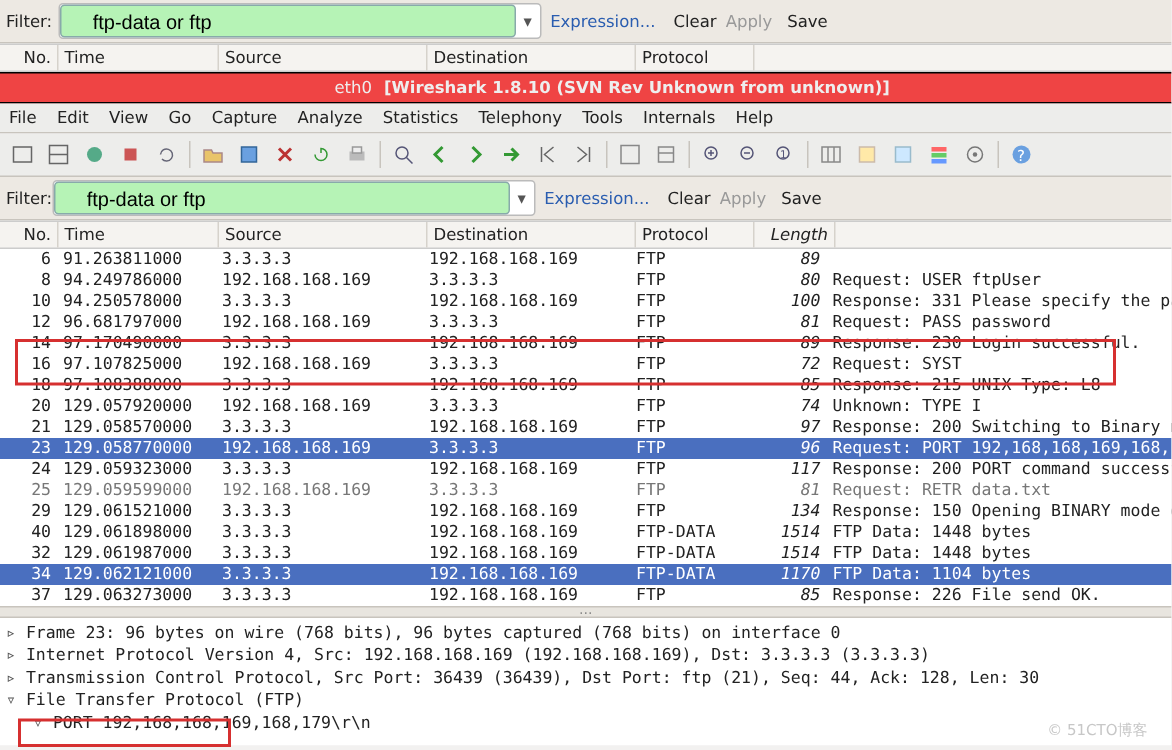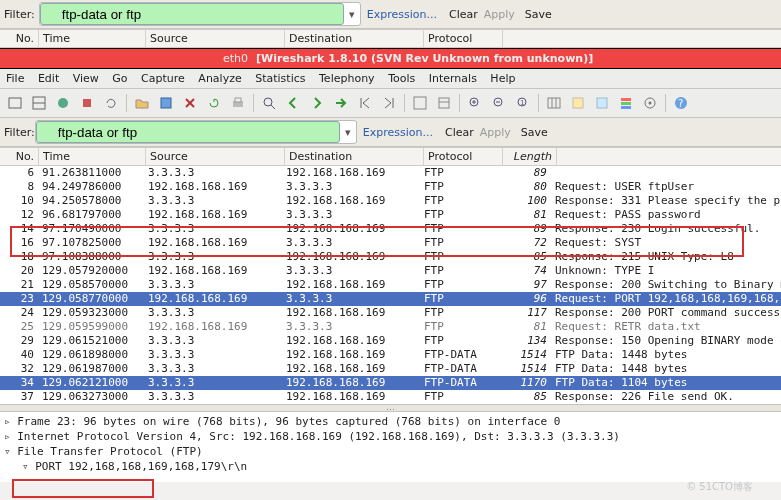--- a/index.html
+++ b/index.html
@@ -36,21 +36,21 @@
   .hl-box { position:absolute; border:2px solid #d63030; pointer-events:none; }
   #hl1 { left:10px; top:226px; width:730px; height:27px; }
   #hl2 { left:12px; top:479px; width:138px; height:15px; }
   .split { height:6px; background:#e8e5df; border-top:1px solid #c8c4bd; border-bottom:1px solid #c8c4bd; cursor:row-resize;}
   .split::after{ content:"…"; display:block; text-align:center; color:#888; line-height:4px; font-size:9px;}
   .tree { background:#fff; font-family:"DejaVu Sans Mono","Courier New",monospace; font-size:11px; padding:2px 4px 8px 4px; line-height:15px;}
   .tree .l0::before { content:"▹ "; color:#555;}
   .tree .l0.open::before { content:"▿ "; }
   .tree .l1 { padding-left:18px; }
   .tree .l1::before { content:"▿ "; color:#555;}
-  .watermark { position:absolute; right:28px; bottom:6px; font-size:10px; color:#c7c7c7;}
+  .watermark { position:absolute; right:16px; bottom:6px; font-size:10px; color:#c7c7c7;}
   svg { display:block; }
 </style>
 </head>
 <body>
 
 <div class="topbar">
   <span class="lbl">Filter:</span>
   <span class="filter-wrap">
     <input class="filter-input" value="ftp-data or ftp" style="">
     <span class="dd">▾</span>
@@ -422,20 +422,21 @@
       <div class="col-len">85</div>
       <div class="col-info">Response: 226 File send OK.</div>
     </div>
   </div>
 
 <div class="split"></div>
 
 <div class="tree">
   <div class="l0">Frame 23: 96 bytes on wire (768 bits), 96 bytes captured (768 bits) on interface 0</div>
   <div class="l0">Internet Protocol Version 4, Src: 192.168.168.169 (192.168.168.169), Dst: 3.3.3.3 (3.3.3.3)</div>
+  <div class="l0">Transmission Control Protocol, Src Port: 36439 (36439), Dst Port: ftp (21), Seq: 44, Ack: 128, Len: 30</div>
   <div class="l0 open">File Transfer Protocol (FTP)</div>
   <div class="l1">PORT 192,168,168,169,168,179\r\n</div>
 
 </div>
 
 <div id="hl1" class="hl-box"></div>
 <div id="hl2" class="hl-box"></div>
 <div class="watermark">© 51CTO博客</div>
 
 </body></html>

